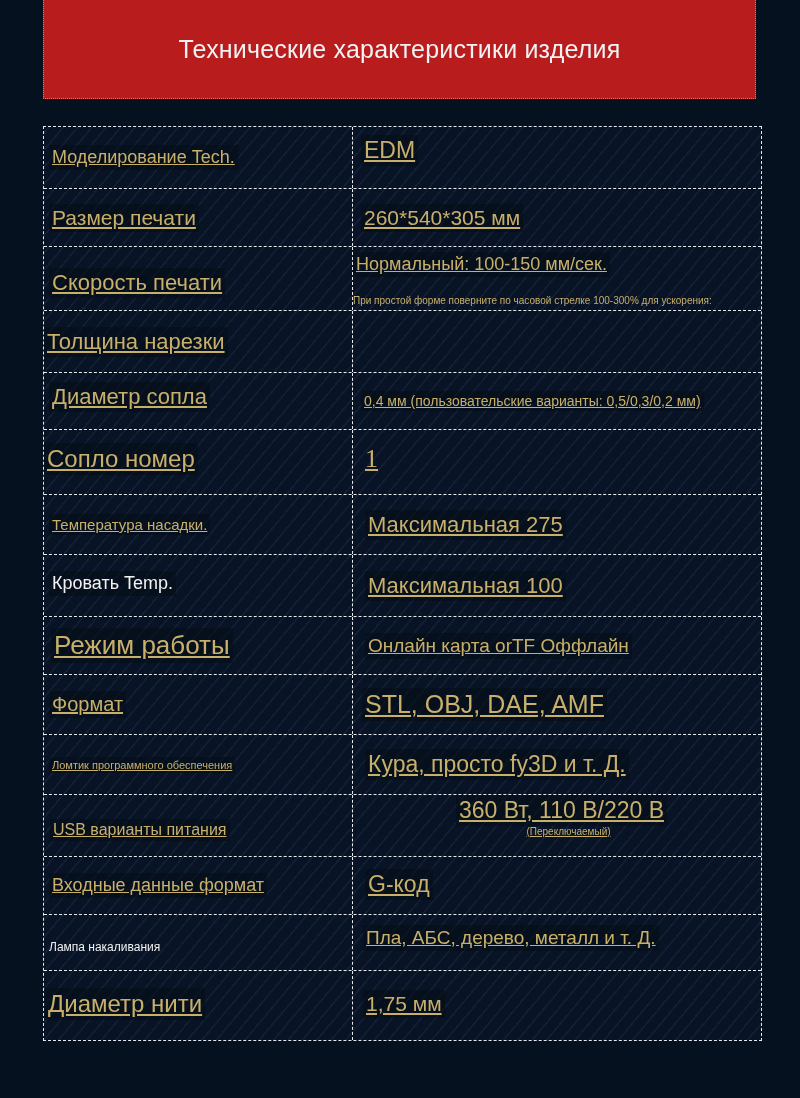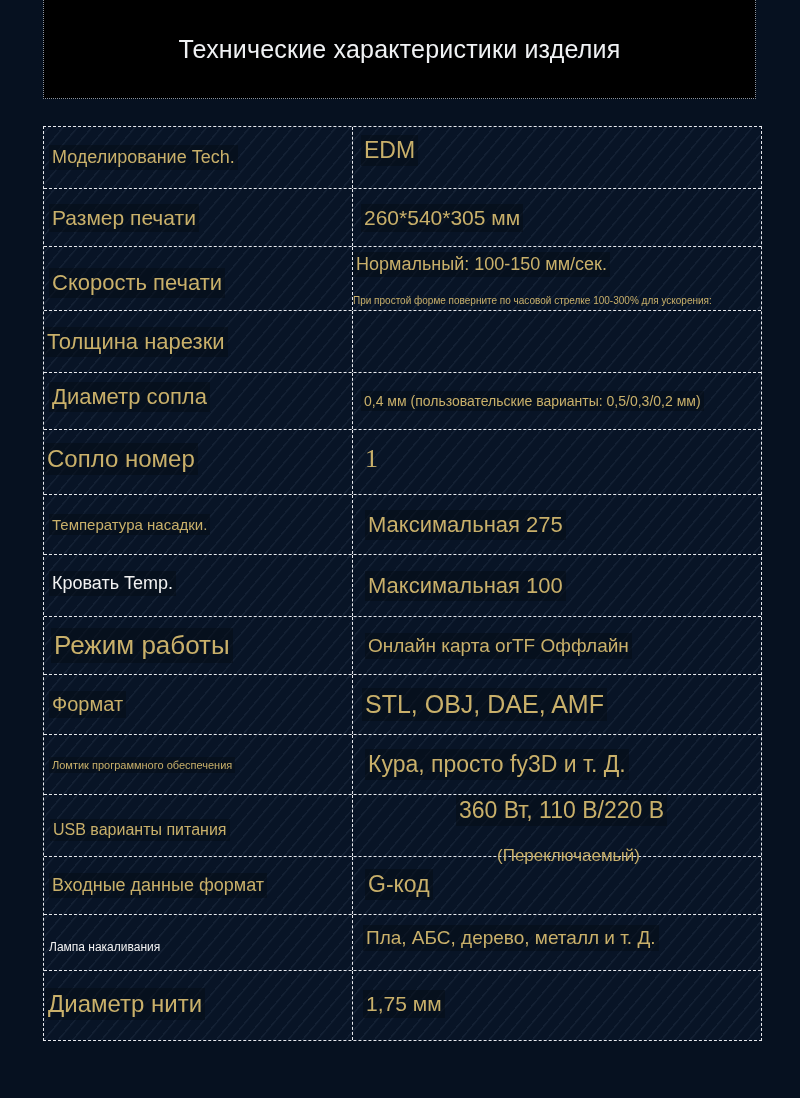--- a/index.html
+++ b/index.html
@@ -5,42 +5,42 @@
   html, body { margin: 0; padding: 0; }
   body {
     width: 800px; height: 1098px; overflow: hidden;
     background: #061120;
     font-family: "Liberation Sans", sans-serif;
     position: relative;
   }
   .title-box {
     position: absolute; left: 43px; top: 0; width: 713px; height: 99px;
     border: 1px dotted #8a93a0; border-top: none;
-    background: #000000;
+    background: #b91c1c;
     display: flex; align-items: center; justify-content: center;
     box-sizing: border-box;
   }
   .title-box span { color: #f0f2f4; font-size: 25px; letter-spacing: 0.2px; }
   .spec-table {
     position: absolute; left: 43px; top: 126px; width: 719px;
     border: 1.5px dashed #e8eaee; box-sizing: border-box;
     background-color: #081426;
     background-image: repeating-linear-gradient(-50deg, rgba(255,255,255,0.0) 0px, rgba(255,255,255,0.0) 9px, rgba(120,140,170,0.10) 10px, rgba(120,140,170,0.10) 11px);
   }
   .row { display: flex; border-bottom: 1.5px dashed #e8eaee; box-sizing: border-box; }
   .row:last-child { border-bottom: none; }
   .cell { display: flex; align-items: center; box-sizing: border-box; }
   .label { width: 309px; border-right: 1.5px dashed #e8eaee; padding-left: 5px; }
   .value { flex: 1; padding-left: 8px; flex-direction: column; align-items: flex-start; justify-content: center; }
-  .gold { color: #c9b06a; }
+  .gold { color: #c9b06a; text-decoration: underline; }
   .white { color: #f2f2f2; }
   .txt { background: rgba(5,12,22,0.55); padding: 2px 3px; }
   .sub { font-size: 10px; color: #c9b06a; margin-top: 18px; }
   .serif { font-family: "Liberation Serif", serif; }
-  .small-note { font-size: 17px; margin-left: 14px; margin-top: 20px; }
+  .small-note { font-size: 10px; margin-left: 14px; }
 </style>
 </head>
 <body>
 
 <div class="title-box">
   <span>Технические характеристики изделия</span>
 </div>
 
 <div class="spec-table">
   <div class="row" style="height:62px">

